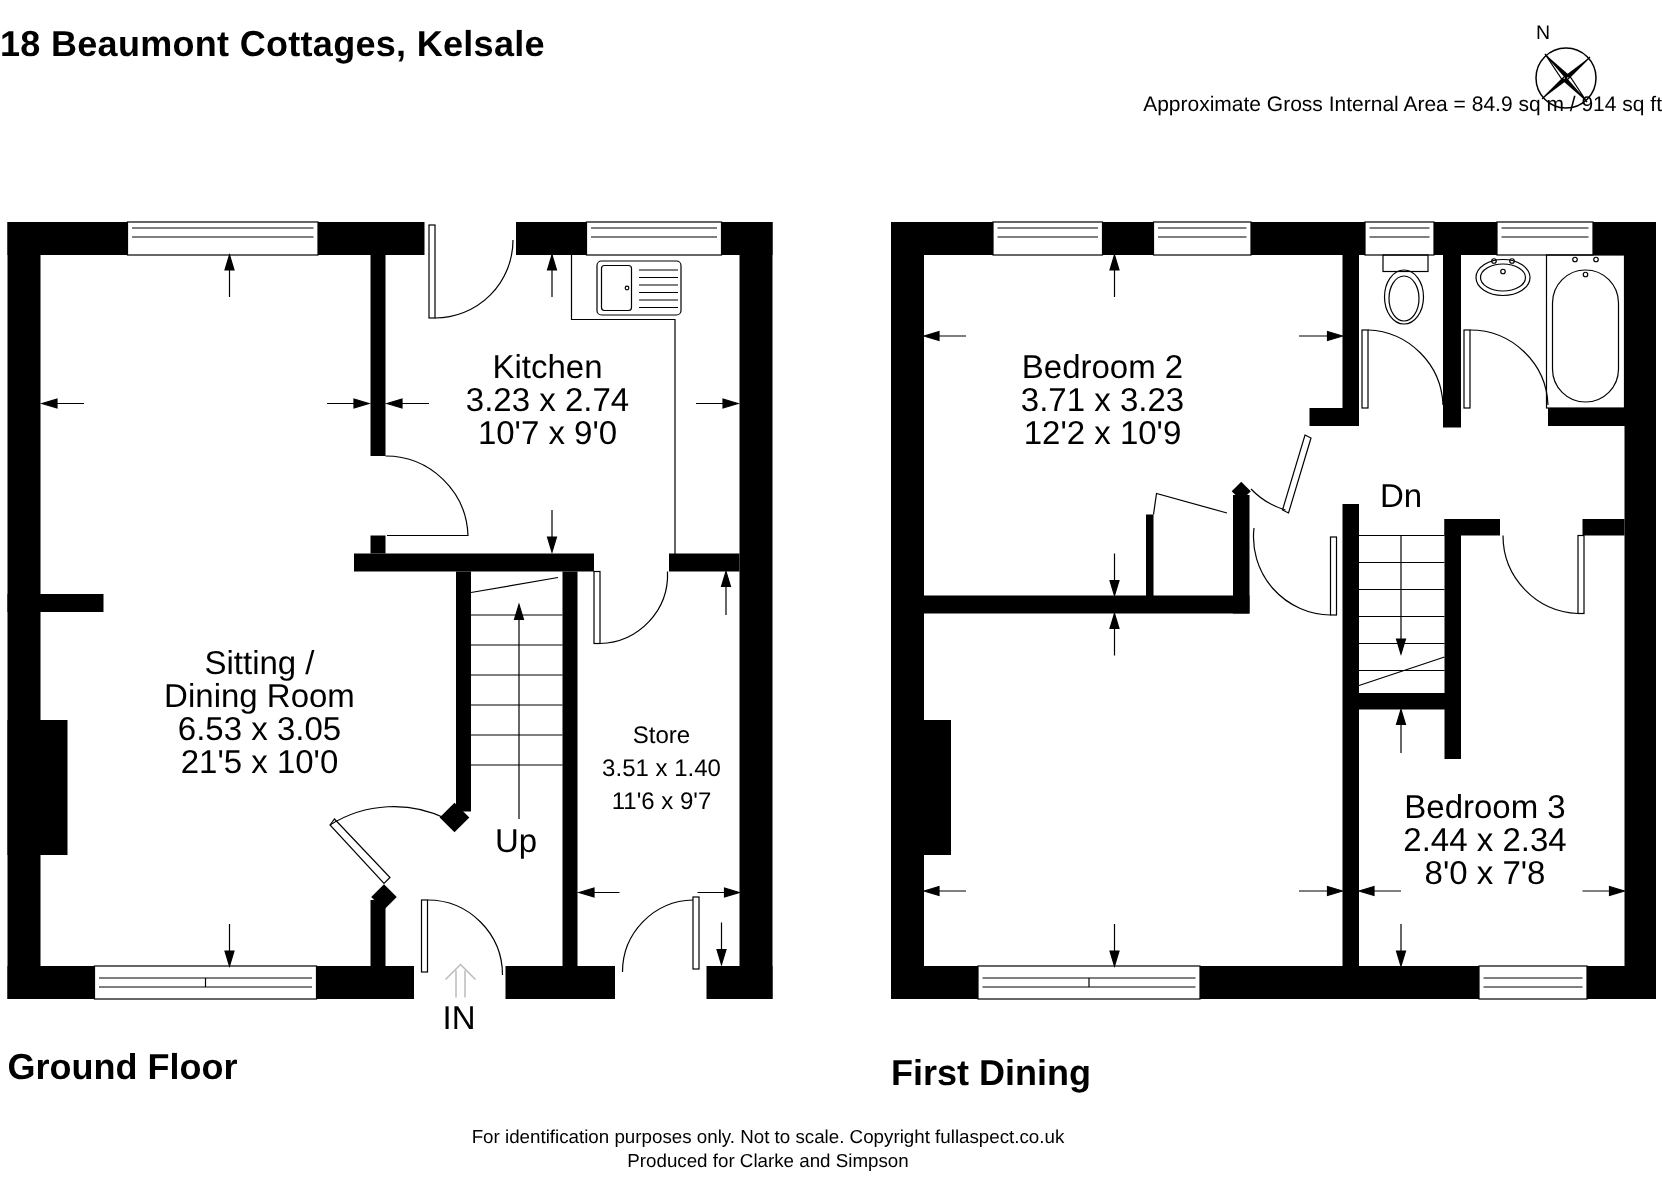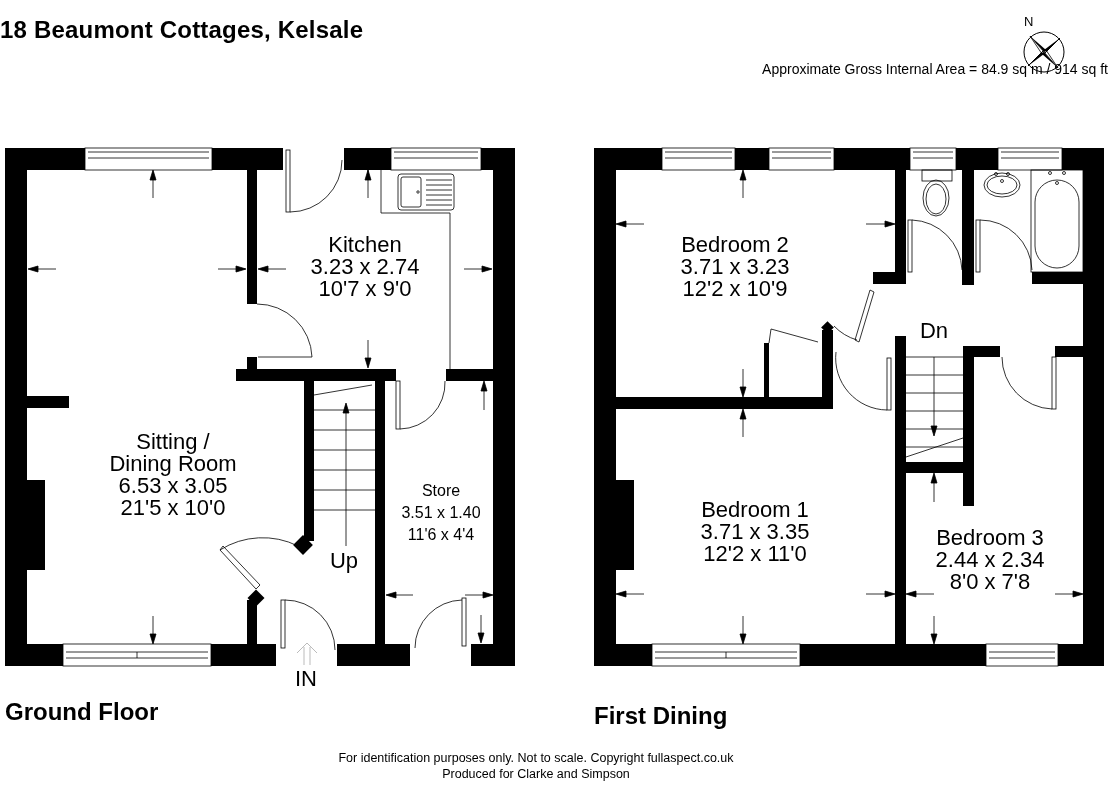--- a/index.html
+++ b/index.html
@@ -4,21 +4,21 @@
 <style>
   html, body { margin: 0; padding: 0; background: #ffffff; }
   body { width: 1108px; height: 800px; position: relative; overflow: hidden; font-family: "Liberation Sans", sans-serif; color: #000; }
   .abs { position: absolute; }
   .title { left: 0; width: 1108px; top: 16px; text-align: left; font-size: 24px; font-weight: bold; letter-spacing: 0.2px; }
   .subtitle { left: 0; width: 1108px; top: 61px; text-align: right; font-size: 14px; }
   .compass { left: 1016px; top: 14px; width: 56px; height: 60px; }
   .w { position: absolute; background: #000; }
   .lbl { position: absolute; text-align: center; font-size: 22px; line-height: 22px; }
   .floor-lbl { position: absolute; font-size: 24px; font-weight: bold; }
-  .footer { left: 0; width: 1024px; top: 750px; text-align: center; font-size: 12.5px; line-height: 16px; margin-left: 24px; }
+  .footer { left: 0; width: 1024px; top: 750px; text-align: center; font-size: 12.5px; line-height: 16px; }
   svg { overflow: visible; }
 </style>
 </head>
 <body>
 
 <div class="abs title">18 Beaumont Cottages, Kelsale</div>
 <div class="abs subtitle">Approximate Gross Internal Area = 84.9 sq m / 914 sq ft</div>
 
 <div class="abs compass">
   <span class="abs" style="left:8px;top:0;font-size:13px;">N</span>
@@ -160,21 +160,21 @@
   </div>
   <div class="lbl" style="left:103px;top:431px;width:140px;">
     <div>Sitting /</div>
     <div>Dining Room</div>
     <div>6.53 x 3.05</div>
     <div>21'5 x 10'0</div>
   </div>
   <div class="lbl" style="left:386px;top:480px;width:110px;font-size:16px;">
     <div>Store</div>
     <div>3.51 x 1.40</div>
-    <div>11'6 x 4'4</div>
+    <div>11'6 x 9'7</div>
   </div>
   <div class="lbl" style="left:326px;top:550px;width:36px;">Up</div>
   <div class="lbl" style="left:286px;top:668px;width:40px;font-size:22px;">IN</div>
 </div>
 
 <div class="floor-lbl" style="left:5px;top:698px;">Ground Floor</div>
 
 <div class="abs" style="left:0;top:0;width:932px;height:700px;">
 
   <div class="w" style="left:594px;top:148px;width:68px;height:22px;"></div>
@@ -303,25 +303,20 @@
       <line x1="934" y1="616" x2="934" y2="642"></line>
         <polygon points="934,644 931,634 937,634"></polygon>
     </g>
   </svg>
 
   <div class="lbl" style="left:670px;top:234px;width:130px;">
     <div>Bedroom 2</div>
     <div>3.71 x 3.23</div>
     <div>12'2 x 10'9</div>
   </div>
-  <div class="lbl" style="left:690px;top:499px;width:130px;">
-    <div>Bedroom 1</div>
-    <div>3.71 x 3.35</div>
-    <div>12'2 x 11'0</div>
-  </div>
   <div class="lbl" style="left:925px;top:527px;width:130px;">
     <div>Bedroom 3</div>
     <div>2.44 x 2.34</div>
     <div>8'0 x 7'8</div>
   </div>
   <div class="lbl" style="left:914px;top:320px;width:40px;">Dn</div>
 </div>
 
 <div class="floor-lbl" style="left:594px;top:702px;">First Dining</div>
 

